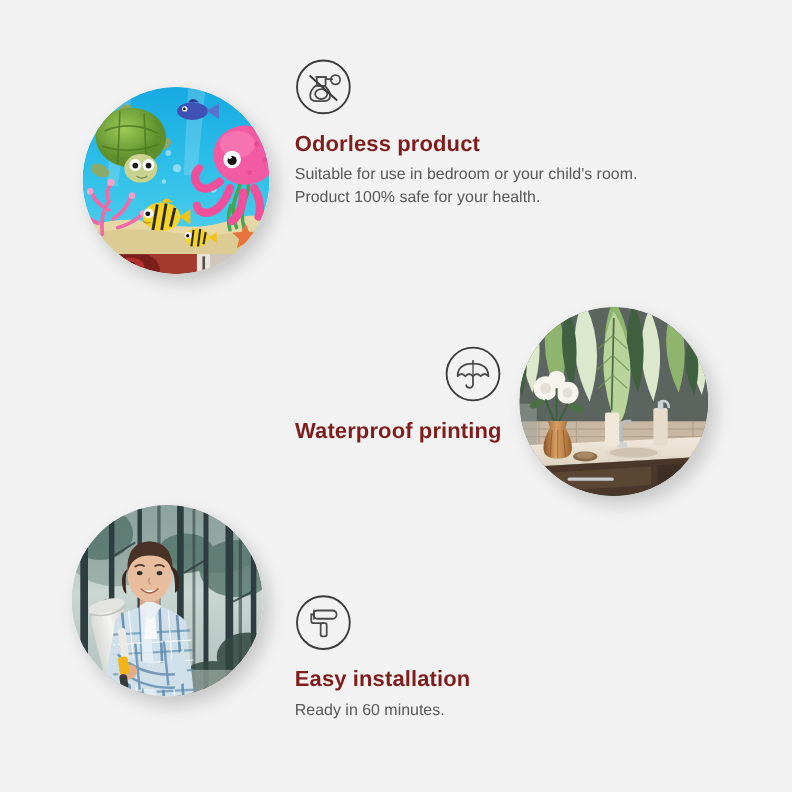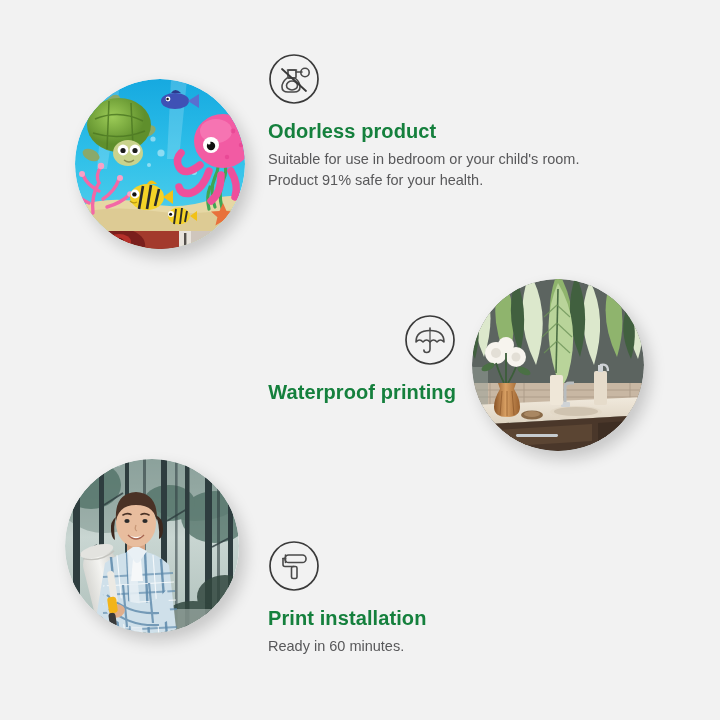--- a/index.html
+++ b/index.html
@@ -22,21 +22,21 @@
     overflow:hidden;
     box-shadow: 6px 8px 16px rgba(0,0,0,0.18);
   }
   .medallion svg { display:block; width:100%; height:100%; }
 
   
   .feature { position:absolute; }
   .feature-title {
     font-size:20px;
     font-weight:600;
-    color:#15803d;
+    color:#7f1d1d;
     letter-spacing:0.1px;
     line-height:1.25;
     white-space:nowrap;
   }
   .feature-desc {
     font-size:14.5px;
     font-weight:400;
     color:#58585a;
     line-height:1.45;
     margin-top:5px;
@@ -223,21 +223,21 @@
           <path d="M28 19 h6"></path>
           <circle cx="37" cy="19.5" r="4.2"></circle>
 
           <ellipse cx="24" cy="32.5" rx="5.5" ry="4.5"></ellipse>
         </g>
 
         <path d="M14 16 L38 38" stroke="#3a3a3a" stroke-width="1.8" stroke-linecap="round"></path>
       </svg>
     </div>
     <div class="feature-title">Odorless product</div>
-    <div class="feature-desc">Suitable for use in bedroom or your child's room. Product 91% safe for your health.</div>
+    <div class="feature-desc">Suitable for use in bedroom or your child's room. Product 100% safe for your health.</div>
   </div>
 
   <div class="medallion" id="med-bathroom">
     <svg viewBox="0 0 172 172" xmlns="http://www.w3.org/2000/svg" aria-hidden="true">
       <defs>
         <clipPath id="clipB">
             <circle cx="86" cy="86" r="86"></circle>
           </clipPath>
         <linearGradient id="counterG" x1="0" y1="0" x2="0" y2="1">
           <stop offset="0%" stop-color="#f0e9dc"></stop>
@@ -524,17 +524,17 @@
 
           <path d="M17.5 15 v7.5"></path>
 
           <path d="M15 18.5 h2.5"></path>
           <path d="M15 18.5 v6 q0 2 2 2 h9"></path>
 
           <rect x="23.5" y="26.5" width="5.5" height="12" rx="1.6"></rect>
         </g>
       </svg>
     </div>
-    <div class="feature-title">Print installation</div>
+    <div class="feature-title">Easy installation</div>
     <div class="feature-desc">Ready in 60 minutes.</div>
   </div>
 
 </div>
 
 </body></html>

